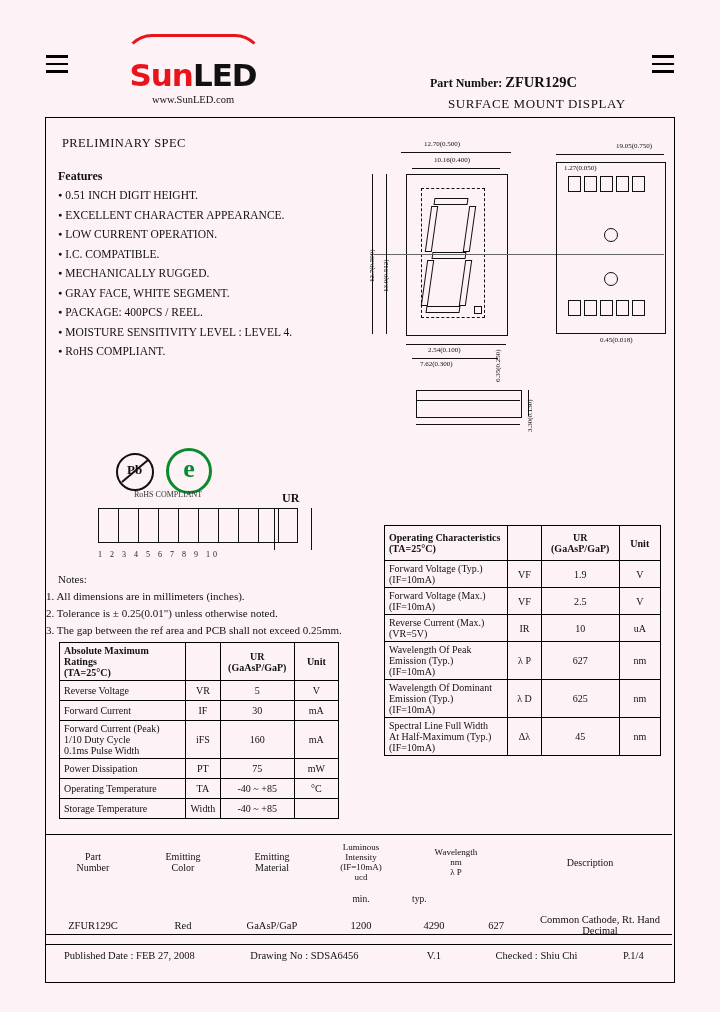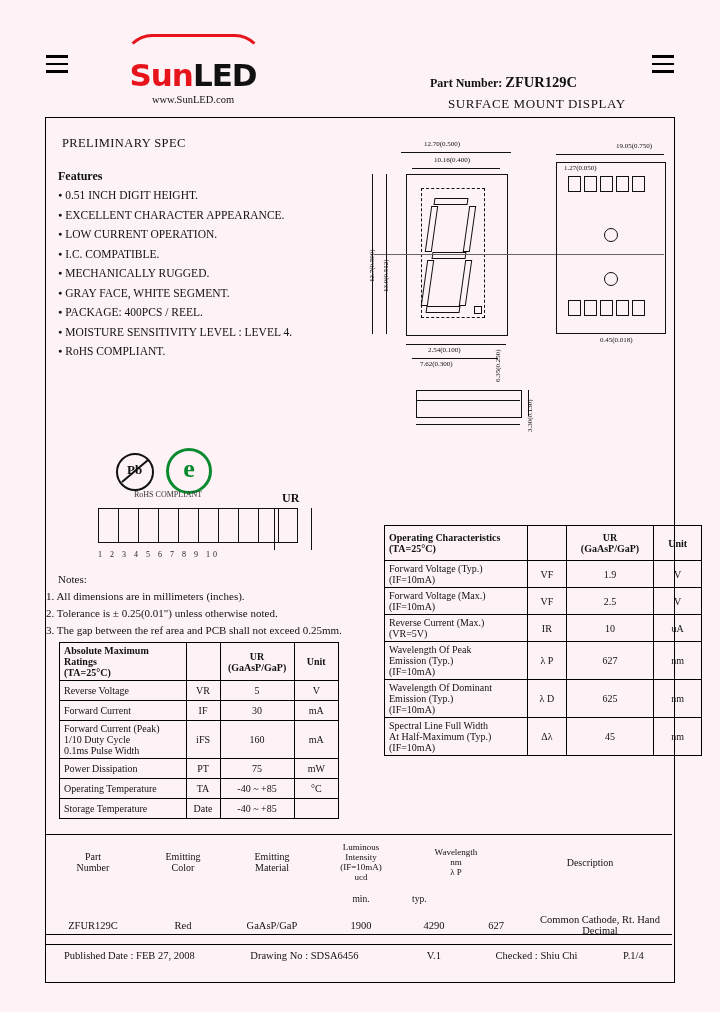--- a/index.html
+++ b/index.html
@@ -63,21 +63,21 @@
   .notes-title{position:absolute;left:12px;top:455px;font-size:11px;}
   .notes{position:absolute;left:0;top:470px;font-size:11px;line-height:17px;width:330px;}
 
   
   table{border-collapse:collapse;font-size:10px;}
   td,th{border:1px solid #000;padding:2px 4px;vertical-align:middle;}
   .abs-table{position:absolute;left:13px;top:524px;width:280px;}
   .abs-table td{height:15px;}
   .abs-table .hdr td{font-weight:bold;text-align:center;height:28px;}
   .abs-table .c{text-align:center;}
-  .op-table{position:absolute;left:338px;top:407px;width:318px;}
+  .op-table{position:absolute;left:338px;top:407px;width:277px;}
   .op-table td{height:18px;}
   .op-table .hdr td{font-weight:bold;text-align:center;height:30px;}
   .op-table .c{text-align:center;}
 
   
   .desc-table{position:absolute;left:0px;top:716px;width:626px;font-size:10px;}
   .desc-table td{border:none;}
   .desc-hdr td{text-align:center;vertical-align:middle;height:52px;}
   .desc-sub td{text-align:center;height:14px;font-size:9.5px;}
   .desc-row td{text-align:center;height:22px;font-size:10.5px;}
@@ -216,21 +216,21 @@
         <td class="c">mW</td>
       </tr>
       <tr>
         <td>Operating Temperature</td>
         <td class="c">TA</td>
         <td class="c">-40 ~ +85</td>
         <td class="c">°C</td>
       </tr>
       <tr>
         <td>Storage Temperature</td>
-        <td class="c">Date</td>
+        <td class="c">Width</td>
         <td class="c">-40 ~ +85</td>
         <td class="c"></td>
       </tr>
     </tbody>
       </table>
 
     <table class="op-table">
       <tbody>
           <tr class="hdr">
         <td style="width:120px;text-align:left;">
@@ -344,21 +344,21 @@
         </tr>
       </tbody>
         </table>
       <div class="rowline" style="top:100px;"></div>
       <table style="width:626px;border-collapse:collapse;margin-top:4px;">
         <tbody>
             <tr class="desc-row">
           <td style="width:86px;border:none;">ZFUR129C</td>
           <td style="width:78px;border:none;">Red</td>
           <td style="width:84px;border:none;">GaAsP/GaP</td>
-          <td style="width:78px;border:none;">1900</td>
+          <td style="width:78px;border:none;">1200</td>
           <td style="width:52px;border:none;">4290</td>
           <td style="width:56px;border:none;">627</td>
           <td style="border:none;">Common Cathode, Rt. Hand Decimal</td>
         </tr>
       </tbody>
         </table>
     </div>
 
     <div class="footer">
       <div class="footer-inner">

